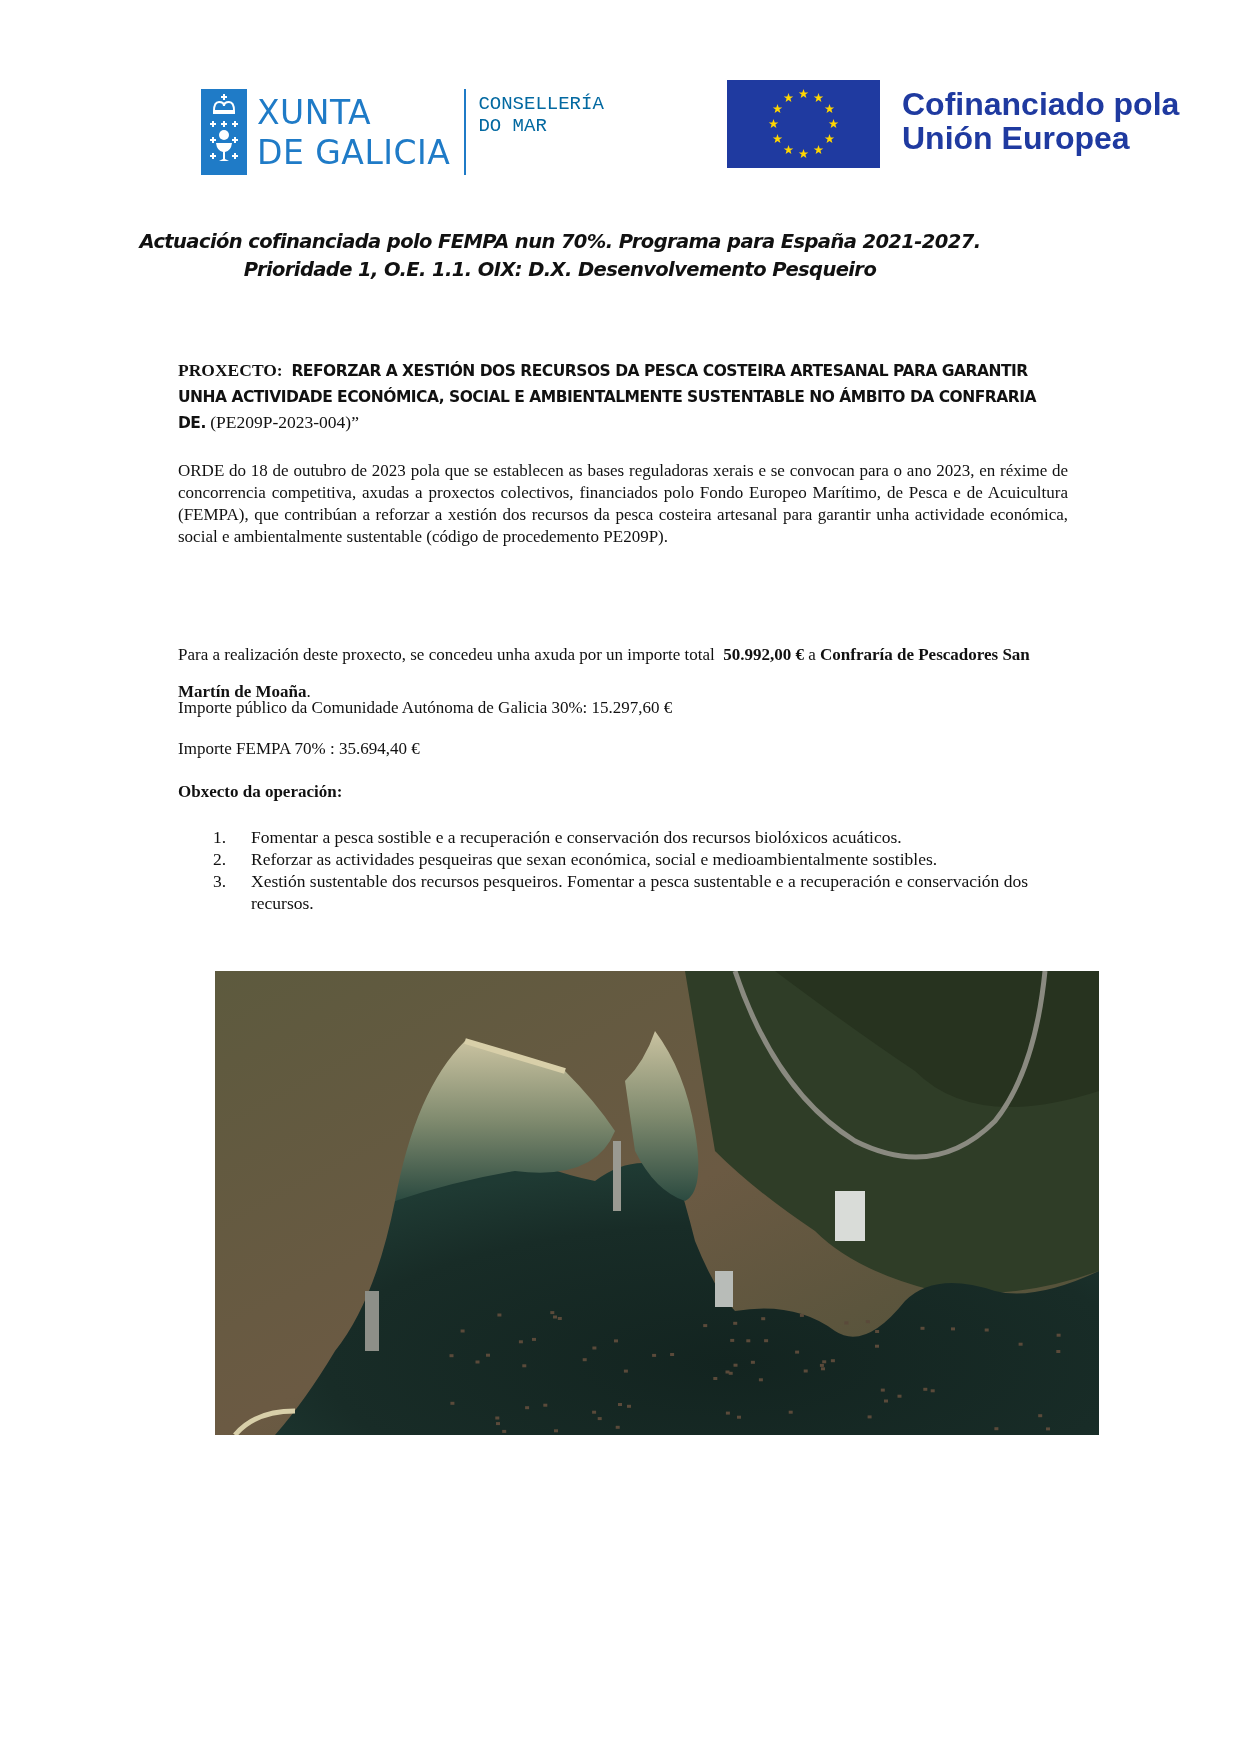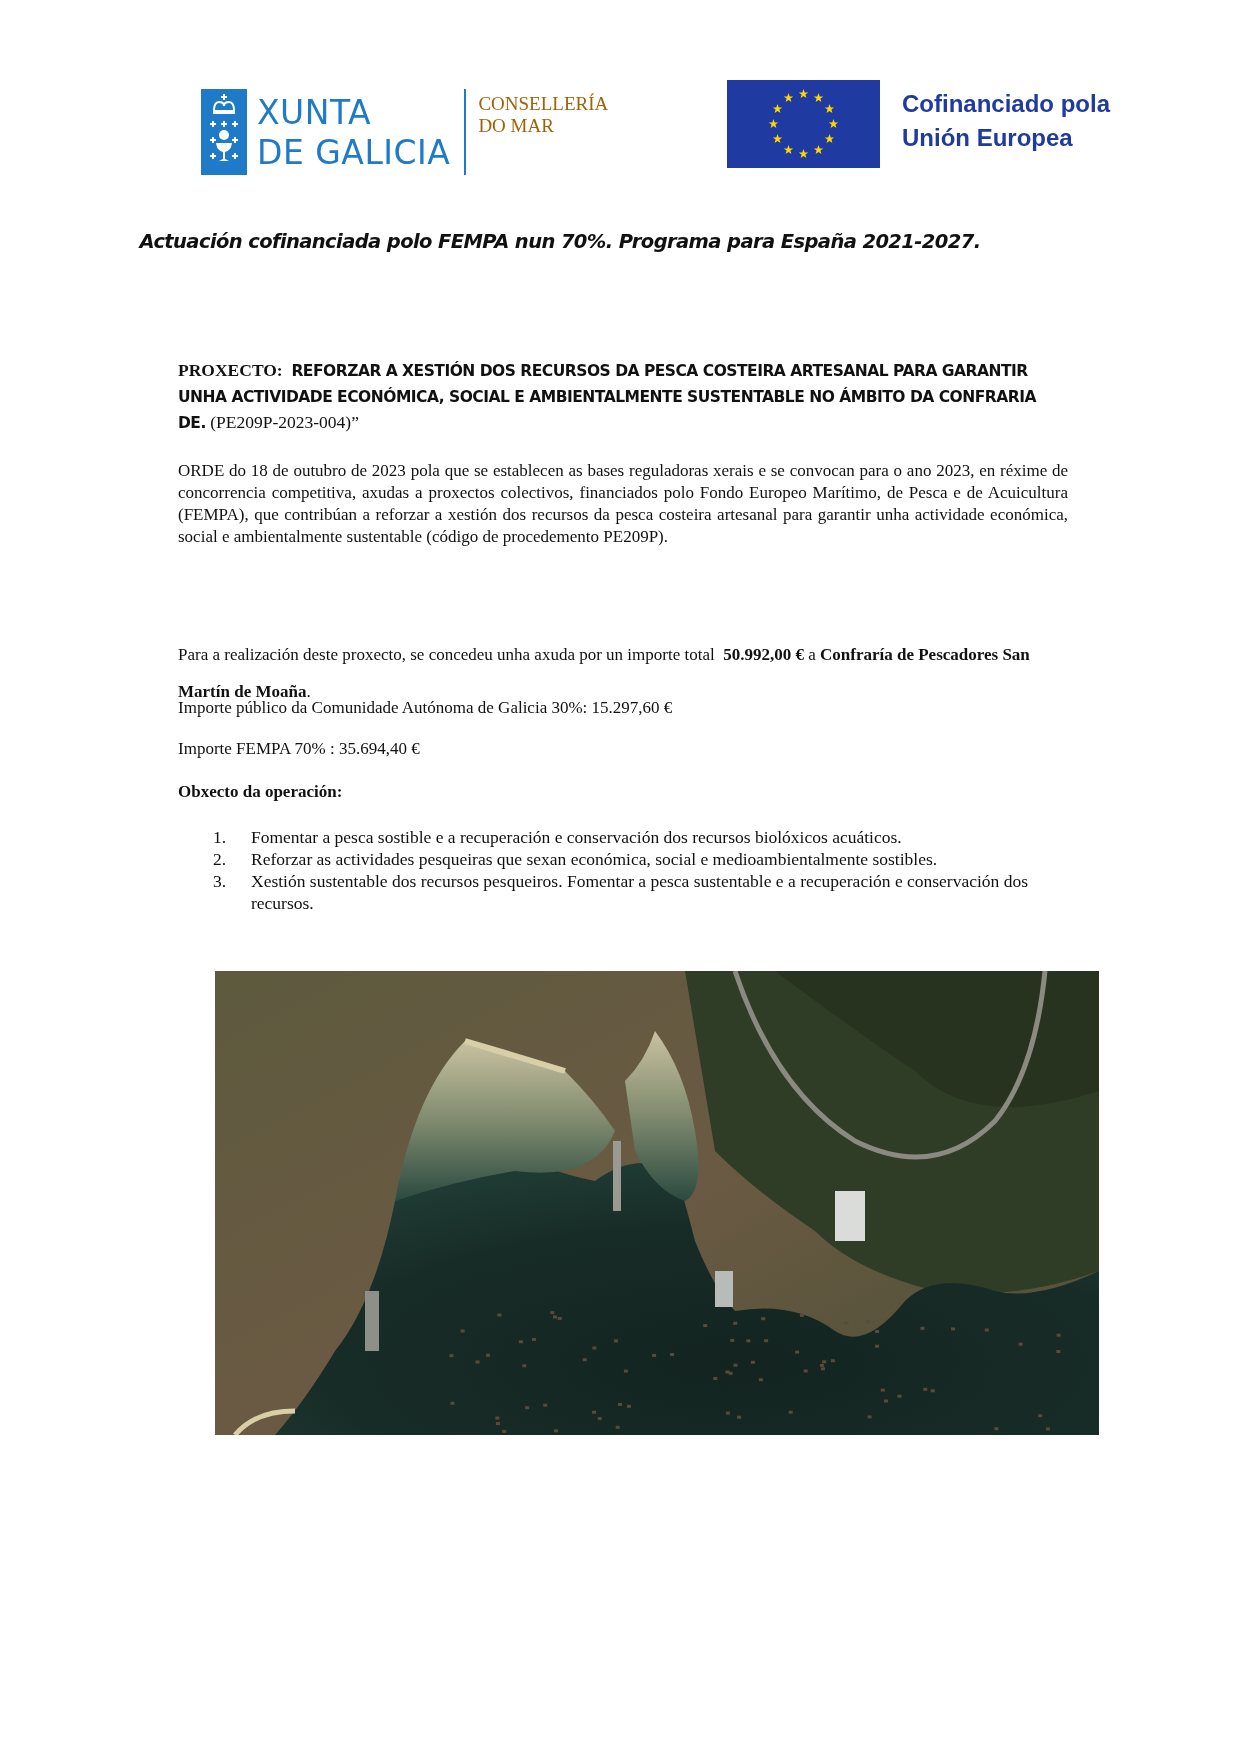--- a/index.html
+++ b/index.html
@@ -11,31 +11,31 @@
       width: 46px; height: 86px; background: #1f7bc7; position: relative;
     }
     .crest svg { position: absolute; left: 0; top: 0; }
     .xunta-text {
       margin-left: 10px; color: #1f7bc7;
       font-family: "DejaVu Sans", sans-serif; font-size: 33px; line-height: 40px;
       letter-spacing: 0.5px; margin-top: 4px;
     }
     .xunta-divider { width: 2px; height: 86px; background: #1f7bc7; margin-left: 14px; }
     .conselleria-text {
-      margin-left: 12px; color: #a16207;
-      font-family: Liberation Serif, serif; font-size: 19px; line-height: 22px;
+      margin-left: 12px; color: #0369a1;
+      font-family: Liberation Mono, monospace; font-size: 19px; line-height: 22px;
       margin-top: 4px;
     }
 
     .eu-logo { position: absolute; left: 727px; top: 80px; display: flex; align-items: center; }
     .eu-flag { width: 153px; height: 88px; background: #1f3aa0; position: relative; }
     .eu-text {
       margin-left: 22px; color: #1f3aa0;
       font-family: "Liberation Sans", sans-serif; font-weight: bold;
-      font-size: 24px; line-height: 34px; margin-top: -6px;
+      font-size: 32px; line-height: 34px; margin-top: -6px;
     }
 
     
     .subtitle {
       position: absolute; left: 0; width: 1120px; top: 228px;
       text-align: center; font-family: "DejaVu Sans", sans-serif;
       font-style: italic; font-weight: bold; font-size: 19.5px; line-height: 28px;
       letter-spacing: -0.6px;
     }
 
@@ -139,20 +139,21 @@
       </svg>
   </div>
   <div class="eu-text">
     <div>Cofinanciado pola</div>
     <div>Unión Europea</div>
   </div>
 </div>
 
 <div class="subtitle">
   <div>Actuación cofinanciada polo FEMPA nun 70%. Programa para España 2021-2027.</div>
+  <div>Prioridade 1, O.E. 1.1. OIX: D.X. Desenvolvemento Pesqueiro</div>
 </div>
 
 <div class="content project-block">
   <span class="lead">PROXECTO:</span>&nbsp;
   <span class="caps">REFORZAR A XESTIÓN DOS RECURSOS DA PESCA COSTEIRA ARTESANAL PARA GARANTIR UNHA ACTIVIDADE ECONÓMICA, SOCIAL E AMBIENTALMENTE SUSTENTABLE NO ÁMBITO DA CONFRARIA DE.</span>
   <span class="code">(PE209P-2023-004)”</span>
 </div>
 
 <div class="content orde">ORDE do 18 de outubro de 2023 pola que se establecen as bases reguladoras xerais e se convocan para o ano 2023, en réxime de concorrencia competitiva, axudas a proxectos colectivos, financiados polo Fondo Europeo Marítimo, de Pesca e de Acuicultura (FEMPA), que contribúan a reforzar a xestión dos recursos da pesca costeira artesanal para garantir unha actividade económica, social e ambientalmente sustentable (código de procedemento PE209P).</div>
 

